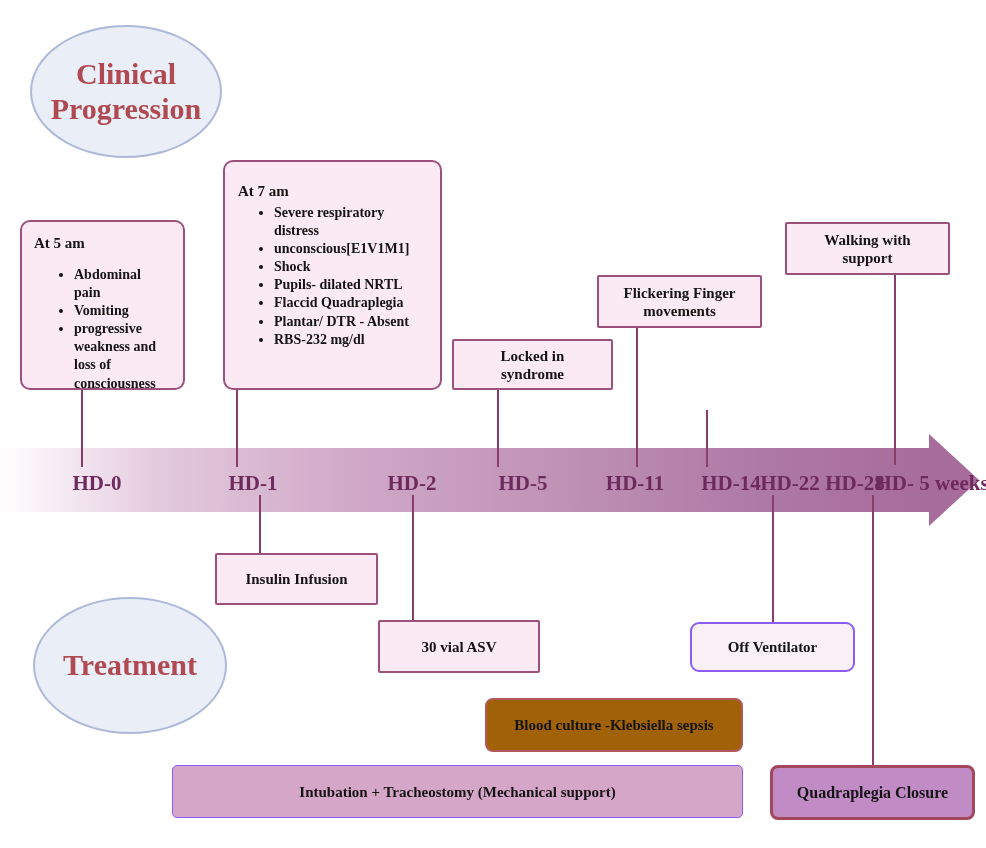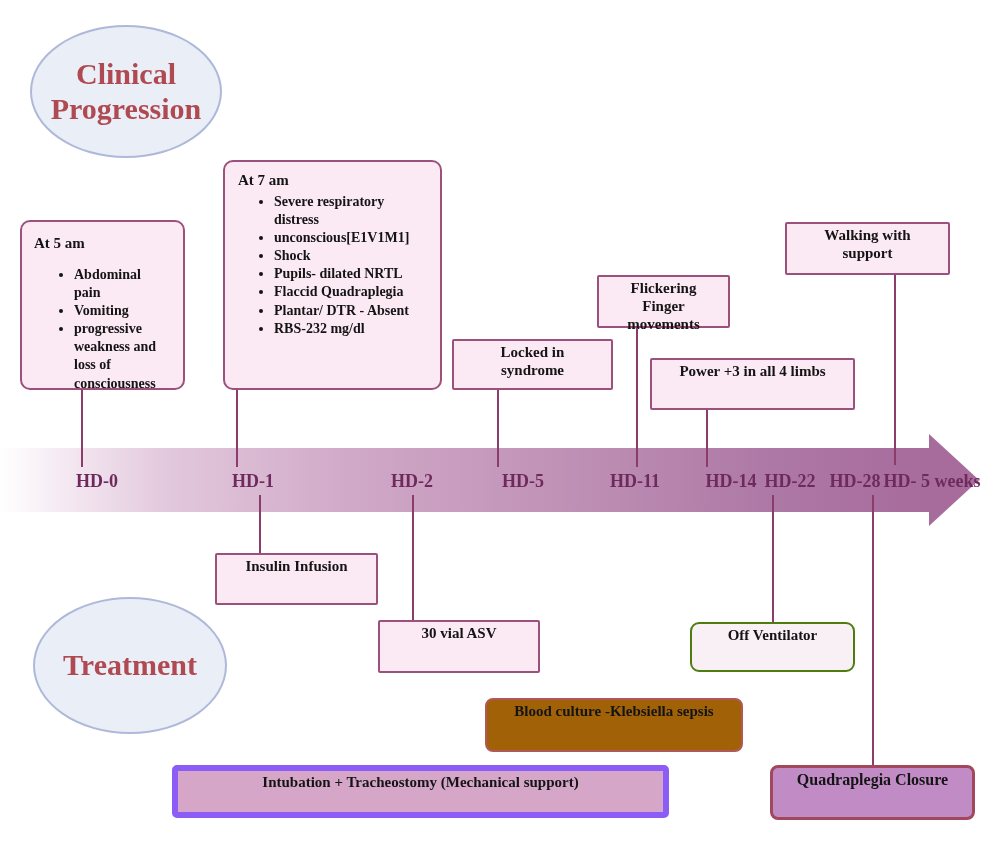--- a/index.html
+++ b/index.html
@@ -16,56 +16,56 @@
     box-sizing:border-box;padding:0 26px;
   }
   .stage.clinical{left:30px;top:25px;width:192px;height:133px;}
   .stage.treatment{left:33px;top:597px;width:194px;height:137px;}
   
   .detail-box{
     position:absolute;background:#fbe9f4;border:2px solid #9c517d;border-radius:10px;
     box-sizing:border-box;color:#141414;font-weight:bold;font-size:14px;line-height:1.3;
   }
   .detail-box.at5{left:20px;top:220px;width:165px;height:170px;padding:12px 6px 6px 12px;}
-  .detail-box.at7{left:223px;top:160px;width:219px;height:230px;padding:9px 12px 6px 13px;}
+  .detail-box.at7{left:223px;top:160px;width:219px;height:230px;padding:20px 12px 6px 13px;}
   .detail-title{font-size:15px;}
   ul.bullets{margin:10px;padding:0 0 0 30px;}
   .at5 ul.bullets{margin-top:12px;}
   .at7 ul.bullets{margin-top:2px;padding-left:26px;}
   ul.bullets li{margin:0;}
   
   .box{
     position:absolute;background:#fbe9f4;border:2px solid #9c517d;
-    box-sizing:border-box;display:flex;align-items:flex-start;justify-content:center;
+    box-sizing:border-box;display:flex;align-items:center;justify-content:center;
     text-align:center;color:#141414;font-weight:bold;font-size:15px;line-height:1.2;
     padding:2px 20px;border-radius:2px;
   }
   .box.locked{left:452px;top:339px;width:161px;height:51px;}
-  .box.flicker{left:597px;top:275px;width:133px;height:53px;}
+  .box.flicker{left:597px;top:275px;width:165px;height:53px;}
   .box.power{left:650px;top:358px;width:205px;height:52px;}
   .box.walking{left:785px;top:222px;width:165px;height:53px;}
   .box.insulin{left:215px;top:553px;width:163px;height:52px;}
   .box.asv{left:378px;top:620px;width:162px;height:53px;}
-  .box.offvent{left:690px;top:622px;width:165px;height:50px;background:#f8f0f5;border:2px solid #4d7c0f;border-radius:9px;}
+  .box.offvent{left:690px;top:622px;width:165px;height:50px;background:#f8f0f5;border:2px solid #8b5cf6;border-radius:9px;}
   .box.blood{left:485px;top:698px;width:258px;height:54px;background:#a16207;border:2px solid #b25858;border-radius:8px;}
-  .box.intub{left:172px;top:765px;width:497px;height:53px;background:#d5a6c8;border:6px solid #8b5cf6;border-radius:5px;}
+  .box.intub{left:172px;top:765px;width:571px;height:53px;background:#d5a6c8;border:1px solid #8b5cf6;border-radius:5px;}
   .box.trach{left:770px;top:765px;width:205px;height:55px;background:#c18cc5;border:3px solid #a3485c;border-radius:8px;font-size:16px;}
   
   .tl-bar{
     position:absolute;left:0;top:448px;width:930px;height:64px;
     background:linear-gradient(to right,#ffffff 0%,#f6ecf4 6%,#e2c8dc 18%,#d0a8c8 38%,#c092b6 60%,#ae79a6 82%,#a76b9c 100%);
   }
   .tl-head{
     position:absolute;left:929px;top:434px;width:0;height:0;
     border-top:46px solid transparent;border-bottom:46px solid transparent;
     border-left:50px solid #a76b9c;
   }
   .hd{
     position:absolute;top:471px;transform:translateX(-50%);
-    font-weight:bold;font-size:18px;color:#6e2a5c;white-space:nowrap;
+    font-weight:bold;font-size:21px;color:#6e2a5c;white-space:nowrap;
   }
   
   .vline{position:absolute;width:2px;background:#8c3c6b;}
   .l-at5{left:81px;top:390px;height:77px;}
   .l-at7{left:236px;top:390px;height:77px;}
   .l-locked{left:497px;top:390px;height:77px;}
   .l-flicker{left:636px;top:328px;height:139px;}
   .l-power{left:706px;top:410px;height:57px;}
   .l-walking{left:894px;top:275px;height:190px;}
   .l-insulin{left:259px;top:495px;height:58px;}
@@ -106,23 +106,20 @@
       <li>RBS-232 mg/dl</li>
     </ul>
   </div>
 
   <div class="box locked">
     <span>Locked in syndrome</span>
   </div>
   <div class="box flicker">
     <span>Flickering Finger movements</span>
   </div>
-  <div class="box power">
-    <span>Power +3 in all 4 limbs</span>
-  </div>
   <div class="box walking">
     <span>Walking with support</span>
   </div>
 
   <div class="tl-bar"></div>
   <div class="tl-head"></div>
 
   <span class="hd" style="left:97px">HD-0</span>
   <span class="hd" style="left:253px">HD-1</span>
   <span class="hd" style="left:412px">HD-2</span>

